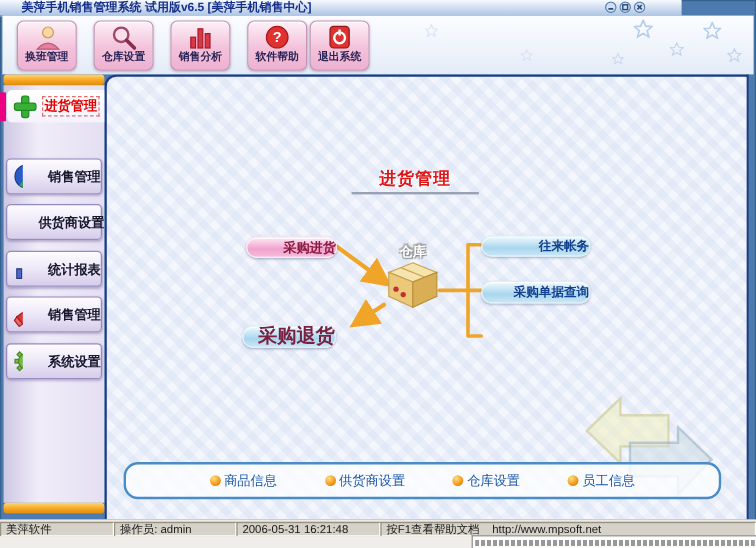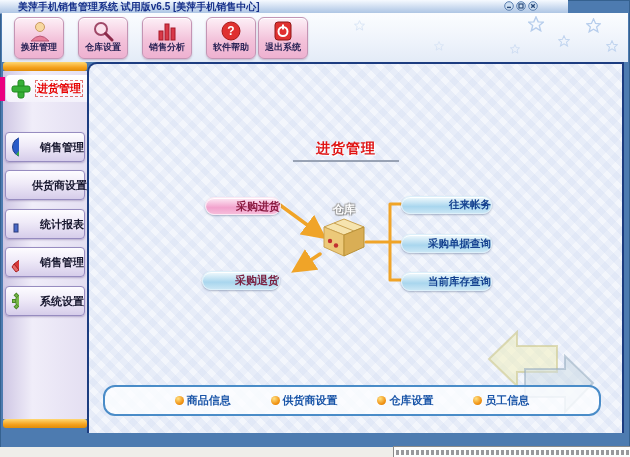--- a/index.html
+++ b/index.html
@@ -56,36 +56,36 @@
   #main-title{position:absolute;left:212px;top:76px;width:90px;text-align:center;
     font-size:14px;font-weight:bold;color:#e01414;letter-spacing:1px;
     text-shadow:1px 1px 0 #ffffff;}
   #title-underline{position:absolute;left:204px;top:96px;width:106px;height:2px;background:#98a2b4;}
 
   .pill{position:absolute;border-radius:9px;display:flex;align-items:center;justify-content:flex-end;
     font-weight:bold;cursor:pointer;border:1px solid #fbe9f4;
     box-shadow:0 1px 2px rgba(60,80,120,.4),inset 0 1px 0 rgba(255,255,255,.9);}
   .pill.pink{background:linear-gradient(180deg,#fdeaf5,#f2a2cd 60%,#f6bcda);color:#8b1a40;font-size:11px;}
   .pill.ltblue{background:linear-gradient(180deg,#f2fafd,#a9d6ee 60%,#c9e6f5);border-color:#ddf0fa;}
-  .pill.return{color:#7a2040;font-size:11px;}
+  .pill.return{color:#7a2040;font-size:16px;}
   .pill.navy{color:#14418f;font-size:10.5px;}
 
   #warehouse-label{position:absolute;left:231px;top:138px;width:48px;text-align:center;
     font-size:11px;font-weight:bold;color:#ffffff;
     text-shadow:1px 1px 1px #8a8a8a,-1px -1px 1px #aaaaaa,1px -1px 1px #999999,-1px 1px 1px #999999;}
   #warehouse-box{position:absolute;left:233px;top:152px;}
   #flow-lines{position:absolute;left:106px;top:128px;pointer-events:none;}
 
   #footer-box{position:absolute;left:14px;top:321px;width:498px;height:31px;box-sizing:border-box;
     border:2px solid #4a8cc8;border-radius:12px;background:rgba(253,254,255,.8);
     display:flex;align-items:center;justify-content:space-evenly;padding:0 30px;z-index:2;}
   .foot-link{display:flex;align-items:center;gap:3px;cursor:pointer;}
   .foot-link .dot{width:9px;height:9px;border-radius:50%;
     background:radial-gradient(circle at 35% 30%,#ffe080,#f09010 65%,#c87000);}
-  .foot-link .lbl{font-size:11px;font-weight:bold;color:#1a55a8;white-space:nowrap;}
+  .foot-link .lbl{font-size:11px;font-weight:normal;color:#1a55a8;white-space:nowrap;}
   .watermark{position:absolute;z-index:1;pointer-events:none;}
 
   
   #statusbar{position:absolute;left:0;top:433px;width:630px;height:14px;background:#d6d2c9;
     border-top:1px solid #f4f2ec;display:flex;}
   .sb-sec{height:12px;margin-top:1px;box-sizing:border-box;font-size:9.5px;color:#1a1a1a;
     padding:0 4px;line-height:11px;white-space:nowrap;overflow:hidden;
     border:1px solid;border-color:#979284 #fdfcf6 #fdfcf6 #979284;}
   .sb-sec.s1{width:95px;}
   .sb-sec.s2{width:102px;}
@@ -289,23 +289,20 @@
       <polyline points="12,7 32,15" stroke="#caa251" fill="none"></polyline>
       <circle cx="8" cy="25" r="2.2" fill="#c23030"></circle>
       <circle cx="14" cy="29.5" r="2.2" fill="#c23030"></circle>
     </svg>
 
     <div class="pill ltblue navy" style="left:312px;top:132px;width:89px;height:16px">
       <span>往来帐务</span>
     </div>
     <div class="pill ltblue navy" style="left:312px;top:170px;width:89px;height:17px">
       <span>采购单据查询</span>
-    </div>
-    <div class="pill ltblue navy" style="left:312px;top:208px;width:89px;height:17px">
-      <span>当前库存查询</span>
     </div>
 
     <svg class="watermark" style="left:398px;top:266px" width="72" height="58">
       <polygon points="30,2 30,16 70,16 70,42 30,42 30,56 2,29" fill="rgba(242,240,190,0.55)" stroke="rgba(205,200,140,0.6)" stroke-width="2"></polygon>
     </svg>
     <svg class="watermark" style="left:434px;top:288px" width="72" height="62">
       <polygon points="42,4 70,31 42,60 42,45 2,45 2,17 42,17" fill="rgba(205,220,228,0.5)" stroke="rgba(150,172,192,0.55)" stroke-width="2"></polygon>
     </svg>
 
     <div id="footer-box">
@@ -321,17 +318,26 @@
         <span class="dot"></span>
         <span class="lbl">仓库设置</span>
       </div>
       <div class="foot-link">
         <span class="dot"></span>
         <span class="lbl">员工信息</span>
       </div>
     </div>
   </div>
 
+  <div id="statusbar">
+    <div class="sb-sec s1">美萍软件</div>
+    <div class="sb-sec s2">操作员: admin</div>
+    <div class="sb-sec s3">2006-05-31 16:21:48</div>
+    <div class="sb-sec s4">
+      <span>按F1查看帮助文档</span>
+      <span class="url">http://www.mpsoft.net</span>
+    </div>
+  </div>
   <div id="bottom-strip"></div>
   <div id="ticker">
     <div class="noise"></div>
   </div>
 </div>
 
 </body></html>

